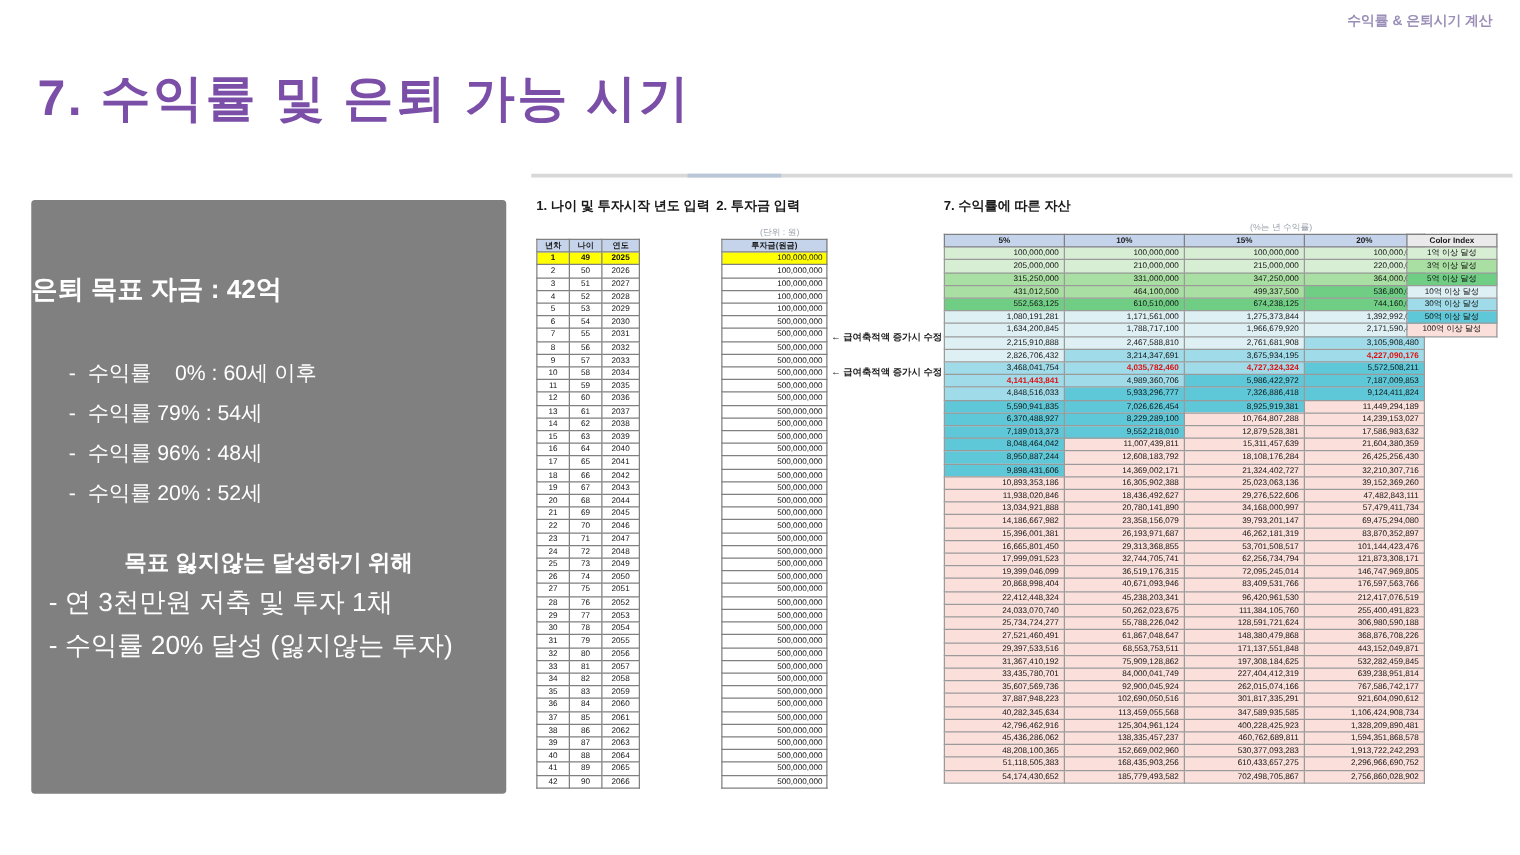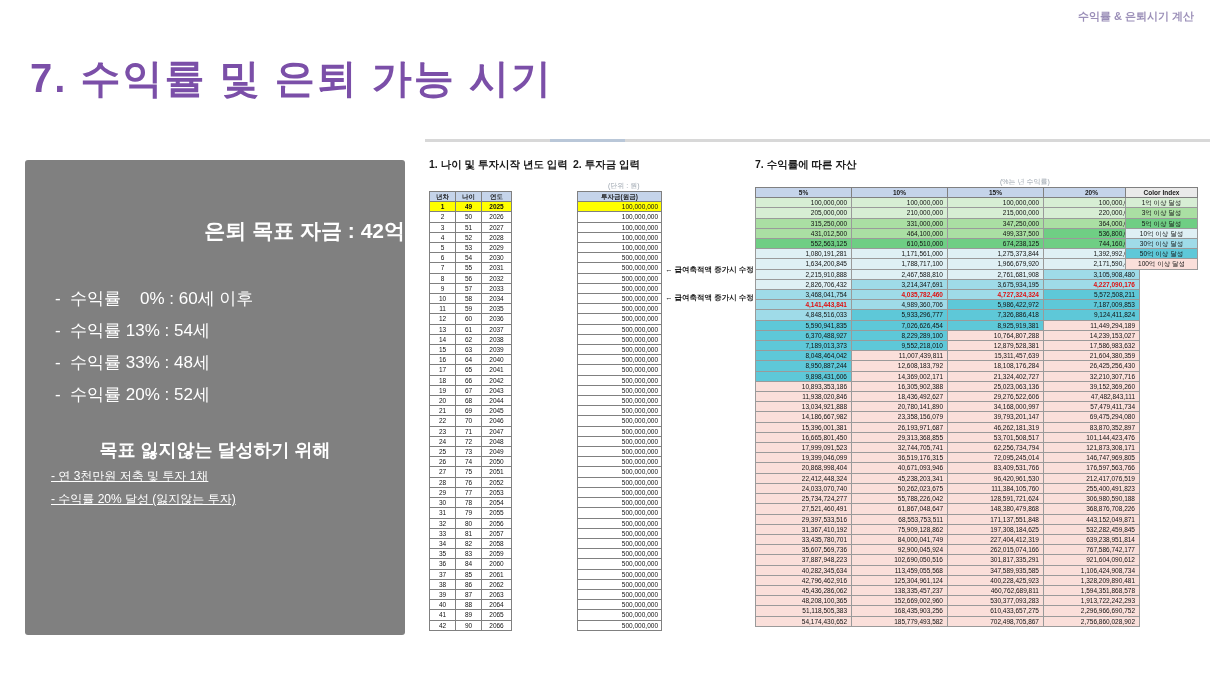--- a/index.html
+++ b/index.html
@@ -26,37 +26,36 @@
 
   
   #summary-panel {
     position:absolute; left:25px; top:160px;
     width:380px; height:475px;
     background:#808080; color:#ffffff;
     border-radius:3px;
     padding:0;
   }
   #panel-heading {
-    text-align:right; font-size:21px; font-weight:bold;
+    text-align:left; font-size:21px; font-weight:bold;
     margin-top:57px; letter-spacing:0px;
   }
   .panel-line {
     font-size:17px; margin-left:30px; margin-top:9px;
     white-space:pre;
   }
   #panel-line-first { margin-top:42px; }
   #panel-subheading {
     text-align:center; font-size:18px; font-weight:bold;
     margin-top:32px;
   }
   #panel-bullets { margin-top:6px; }
   .panel-bullet {
-    font-size:12px; margin-left:26px; margin-top:6px;
+    font-size:21px; margin-left:14px; margin-top:6px;
     white-space:nowrap;
-    text-decoration:underline;
   }
 
   
   #sheet {
     position:absolute; left:425px; top:139px;
     width:790px; height:465px;
     background:#ffffff;
   }
   #sheet-topline {
     position:absolute; left:0; top:0; width:785px; height:3px;
@@ -135,22 +134,22 @@
 <body>
 
 <div id="header-note">수익률 &amp; 은퇴시기 계산</div>
 
 <h1 id="page-title">7. 수익률 및 은퇴 가능 시기</h1>
 
 <section id="summary-panel">
   <div id="panel-heading">은퇴 목표 자금 : 42억</div>
   <div id="rate-lines">
       <div class="panel-line" id="panel-line-first">-  수익률    0% : 60세 이후</div>
-      <div class="panel-line">-  수익률 13% : 54세</div>
-      <div class="panel-line">-  수익률 33% : 48세</div>
+      <div class="panel-line">-  수익률 79% : 54세</div>
+      <div class="panel-line">-  수익률 96% : 48세</div>
       <div class="panel-line">-  수익률 20% : 52세</div>
     </div>
   <div id="panel-subheading">목표 잃지않는 달성하기 위해</div>
   <div id="panel-bullets">
       <div class="panel-bullet">- 연 3천만원 저축 및 투자 1채</div>
       <div class="panel-bullet">- 수익률 20% 달성 (잃지않는 투자)</div>
     </div>
 </section>
 
 <section id="sheet">

